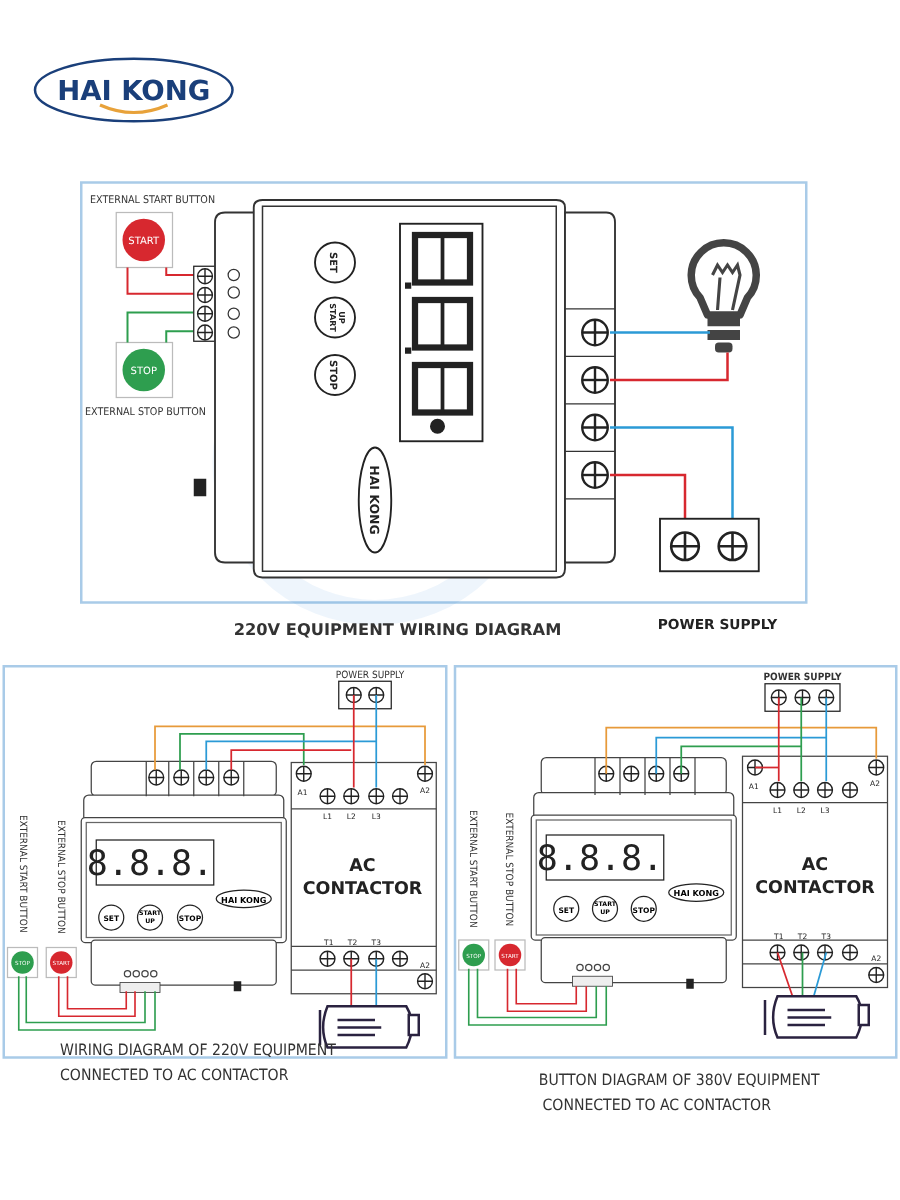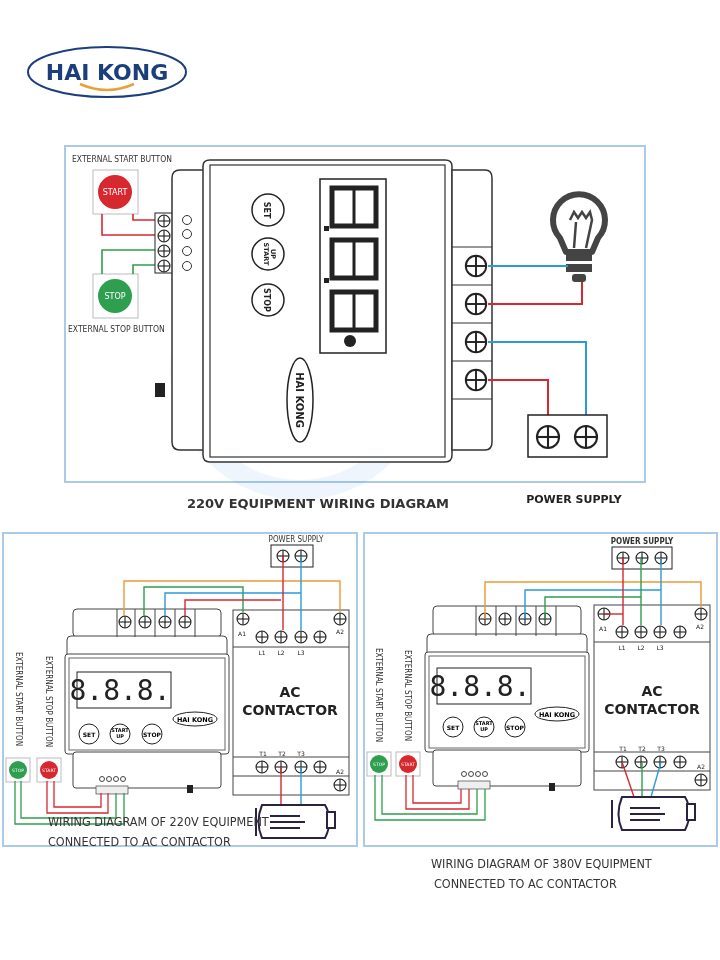--- a/index.html
+++ b/index.html
@@ -366,20 +366,20 @@
       <circle cx="408" cy="764" r="9" fill="#d7282f"></circle>
       <text x="408" y="766" text-anchor="middle" font-size="4.5" fill="#fff">START</text>
     </g>
     <polyline points="413,775 413,803 461,803 461,789" fill="none" stroke="#d7282f" stroke-width="1.3"></polyline>
     <polyline points="406,775 406,809 469,809 469,789" fill="none" stroke="#d7282f" stroke-width="1.3"></polyline>
     <polyline points="382,775 382,814 477,814 477,789" fill="none" stroke="#2e9e4f" stroke-width="1.3"></polyline>
     <polyline points="375,775 375,820 485,820 485,789" fill="none" stroke="#2e9e4f" stroke-width="1.3"></polyline>
   </g>
 </svg>
 
-<div class="cap" style="left:48px;top:812px;font-size:12.5px;line-height:20px;">
+<div class="cap" style="left:48px;top:830px;font-size:12.5px;line-height:20px;">
   <div>WIRING DIAGRAM OF 220V EQUIPMENT</div>
   <div>CONNECTED TO AC CONTACTOR</div>
 </div>
 <div class="cap" style="left:431px;top:854px;font-size:12.5px;line-height:20px;">
-  <div>WIRING DIAGRAM OF 380V EQUIPMENT</div>
+  <div>BUTTON DIAGRAM OF 380V EQUIPMENT</div>
   <div style="padding-left:3px;">CONNECTED TO AC CONTACTOR</div>
 </div>
 
 </body></html>

